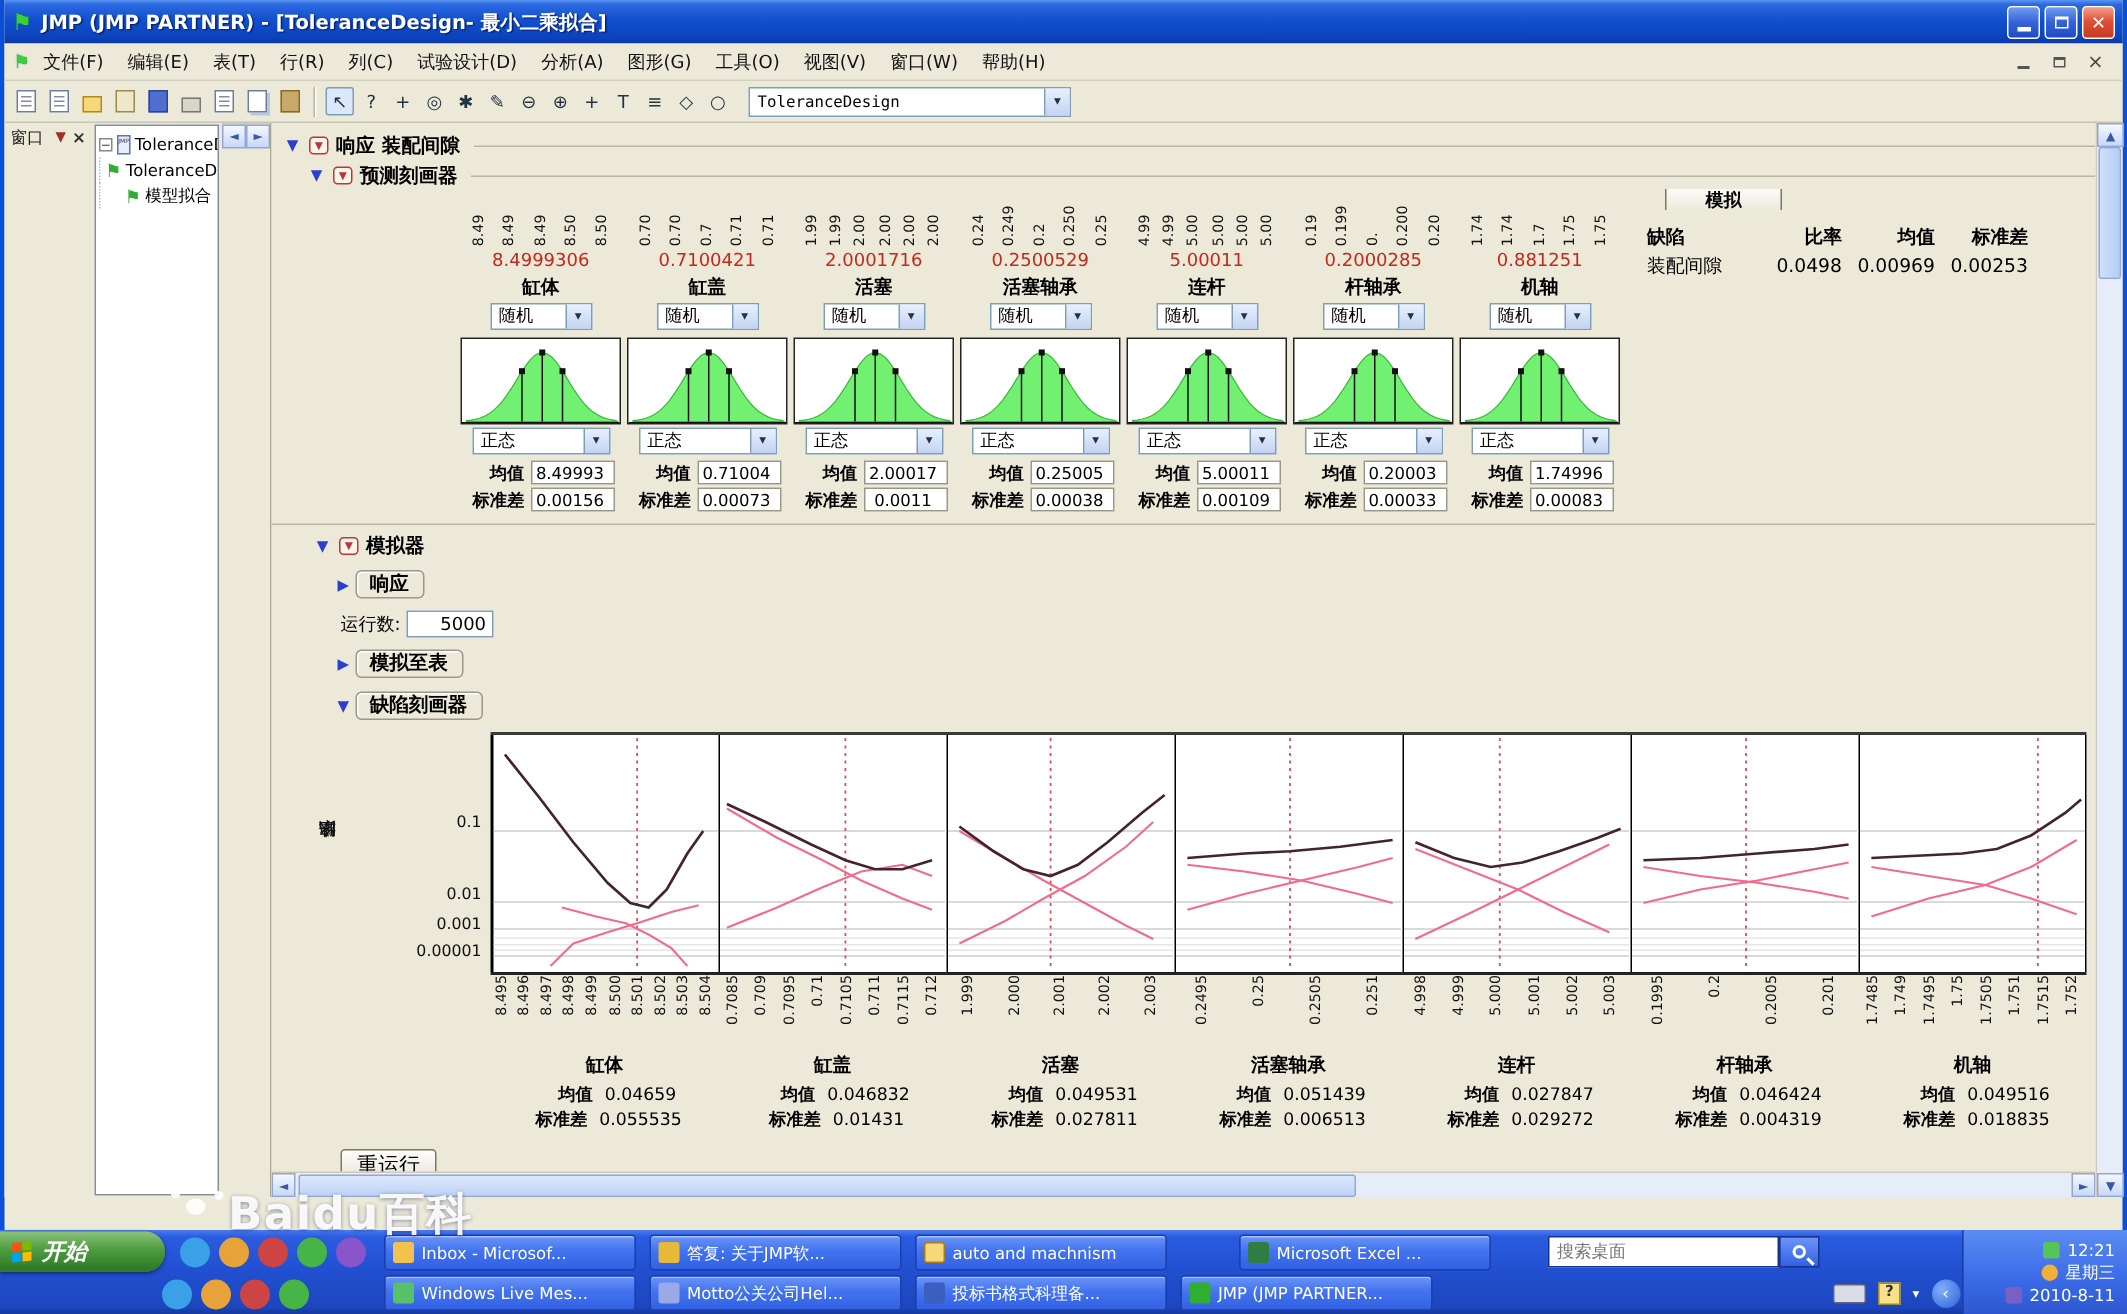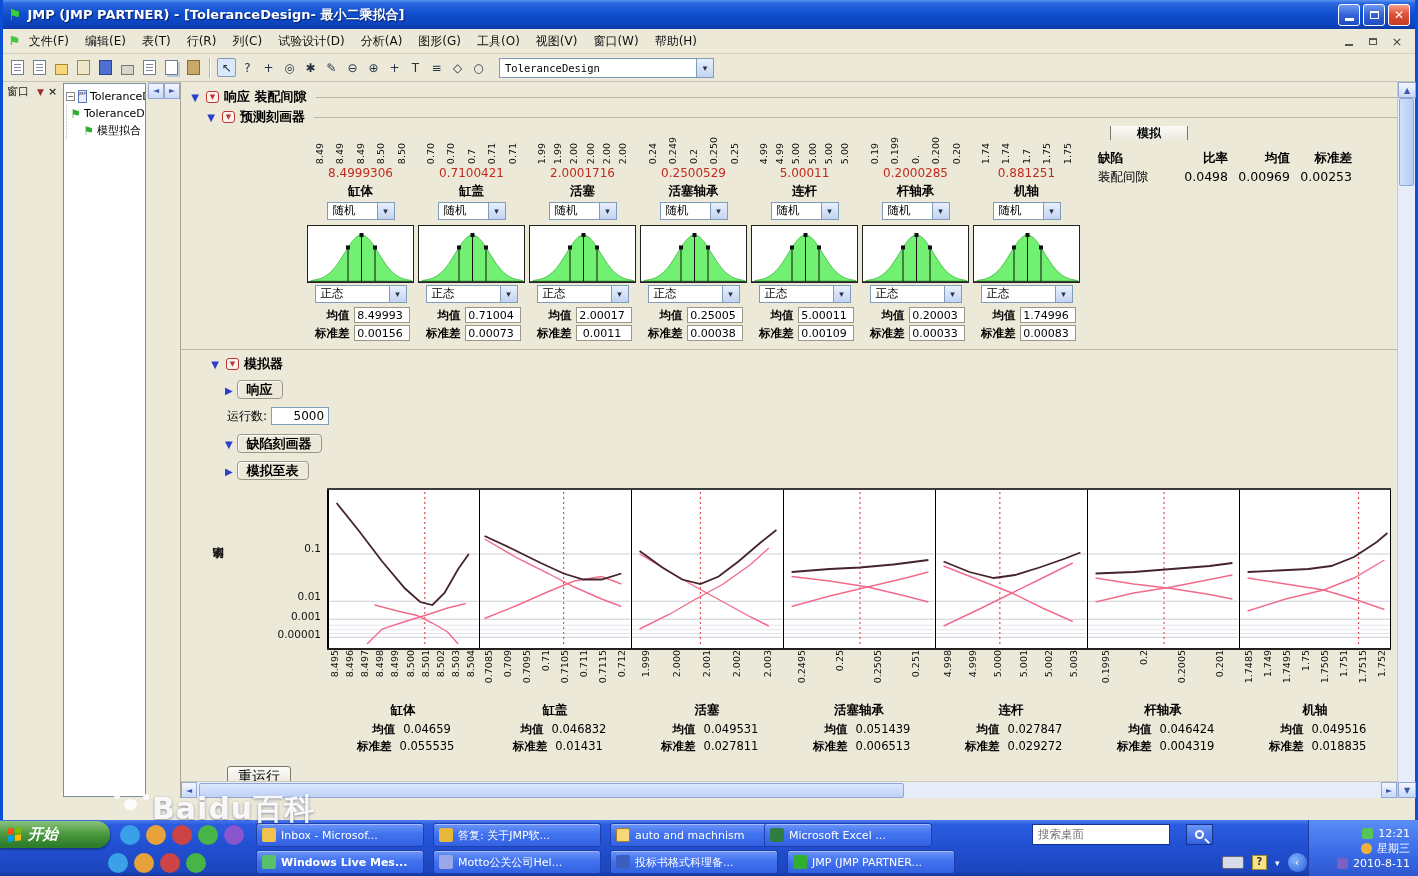--- a/index.html
+++ b/index.html
@@ -147,21 +147,21 @@
   .ql-ic:nth-child(3){background:#cc4444;} .ql-ic:nth-child(4){background:#46b446;}
   .ql-ic:nth-child(5){background:#8855cc;}
   .task-btn { position:absolute; width:168px; height:24px; border:1px solid #1d3fae; border-radius:3px;
               background:linear-gradient(180deg,#6c95f8 0%,#4273ef 45%,#3261e2 100%);
               color:#fff; font-size:11px; display:flex; align-items:center; gap:5px; padding:0 5px;
               overflow:hidden; white-space:nowrap; box-shadow:inset 0 1px 0 rgba(255,255,255,.4); }
   .tb-app-ic { width:14px; height:14px; border-radius:2px; flex:none; display:flex; align-items:center; justify-content:center; font-size:9px; color:#fff; }
   .ic-outlook{background:#f2c24e;color:#6a4;} .ic-mail{background:#e8b83a;} .ic-folder{background:#f7d77a;border:1px solid #a9821c;}
   .ic-excel{background:#2f7d43;} .ic-messenger{background:#58c068;} .ic-person{background:#9aa8e8;}
   .ic-word{background:#3a5fc0;} .ic-jmp{background:#2fae2f;}
-  .search-box { position:absolute; left:1032px; top:4px; width:138px; height:21px; background:#fff; border:1px solid #16338f;
+  .search-box { position:absolute; left:1032px; top:4px; width:154px; height:21px; background:#fff; border:1px solid #16338f;
                 color:#777; font-size:11.5px; display:flex; align-items:center; padding-left:5px; }
   .search-btn { position:absolute; left:1186px; top:4px; width:27px; height:21px; background:linear-gradient(180deg,#6c95f8,#3261e2); border:1px solid #16338f; display:flex; align-items:center; justify-content:center; }
   .mag { width:9px; height:9px; border:2px solid #fff; border-radius:50%; position:relative; }
   .mag::after { content:""; position:absolute; width:6px; height:2px; background:#fff; transform:rotate(45deg); left:7px; top:8px; }
   .tray { position:absolute; left:1222px; top:33px; display:flex; gap:8px; align-items:center; }
   .tray-kbd { width:22px; height:13px; background:#d8dce8; border:1px solid #667; border-radius:2px; }
   .tray-help { width:15px; height:15px; background:#f7e28a; border:1px solid #998a33; font-size:10px; font-weight:bold; text-align:center; color:#333; }
   .tray-expand { color:#fff; font-size:9px; }
   .tray-chev { width:19px; height:19px; border-radius:50%; background:radial-gradient(circle at 35% 35%,#7fb0fb,#2c60d8); color:#fff; font-size:11px; display:flex; align-items:center; justify-content:center; }
   .clock-panel { position:absolute; right:0; top:0; width:110px; height:56px; background:linear-gradient(180deg,#5b8cf5,#3a6ae6 60%,#2e57cf);
@@ -626,28 +626,28 @@
             <div style="margin-left:44px;margin-top:7px">
               <span class="disc">▶</span>
               <span class="pill">响应</span>
             </div>
 
             <div class="runs-row">
               <span>运行数:</span>
               <span class="runs-box">5000</span>
             </div>
 
+            <div style="margin-left:44px;margin-top:8px">
+              <span class="disc">▶</span>
+              <span class="pill">模拟至表</span>
+            </div>
+
             <div style="margin-left:44px;margin-top:9px">
               <span class="disc">▼</span>
               <span class="pill">缺陷刻画器</span>
-            </div>
-
-            <div style="margin-left:44px;margin-top:8px">
-              <span class="disc">▶</span>
-              <span class="pill">模拟至表</span>
             </div>
 
             <div class="dp-wrap">
               <div class="dp-gutter">
                 <span class="dp-ylabel"><span>缺陷比率</span></span>
                 <span class="dp-yt" style="top:54px">0.1</span>
                 <span class="dp-yt" style="top:102px">0.01</span>
                 <span class="dp-yt" style="top:122px">0.001</span>
                 <span class="dp-yt" style="top:140px">0.00001</span>
               </div>
@@ -940,25 +940,25 @@
           <span>Inbox - Microsof...</span>
         </div>
         <div class="task-btn" style="left: 433px; top: 3px;">
           <span class="tb-app-ic ic-mail"></span>
           <span>答复: 关于JMP软...</span>
         </div>
         <div class="task-btn" style="left: 610px; top: 3px;">
           <span class="tb-app-ic ic-folder"></span>
           <span>auto and machnism</span>
         </div>
-        <div class="task-btn" style="left: 764px; top: 3px;">
+        <div class="task-btn" style="left: 826px; top: 3px;">
           <span class="tb-app-ic ic-excel"></span>
           <span>Microsoft Excel ...</span>
         </div>
-        <div class="task-btn" style="left: 256px; top: 30px; font-weight: bold;">
+        <div class="task-btn" style="left: 256px; top: 30px;">
           <span class="tb-app-ic ic-messenger"></span>
           <span>Windows Live Mes...</span>
         </div>
         <div class="task-btn" style="left: 433px; top: 30px;">
           <span class="tb-app-ic ic-person"></span>
           <span>Motto公关公司Hel...</span>
         </div>
         <div class="task-btn" style="left: 610px; top: 30px;">
           <span class="tb-app-ic ic-word"></span>
           <span>投标书格式科理备...</span>

